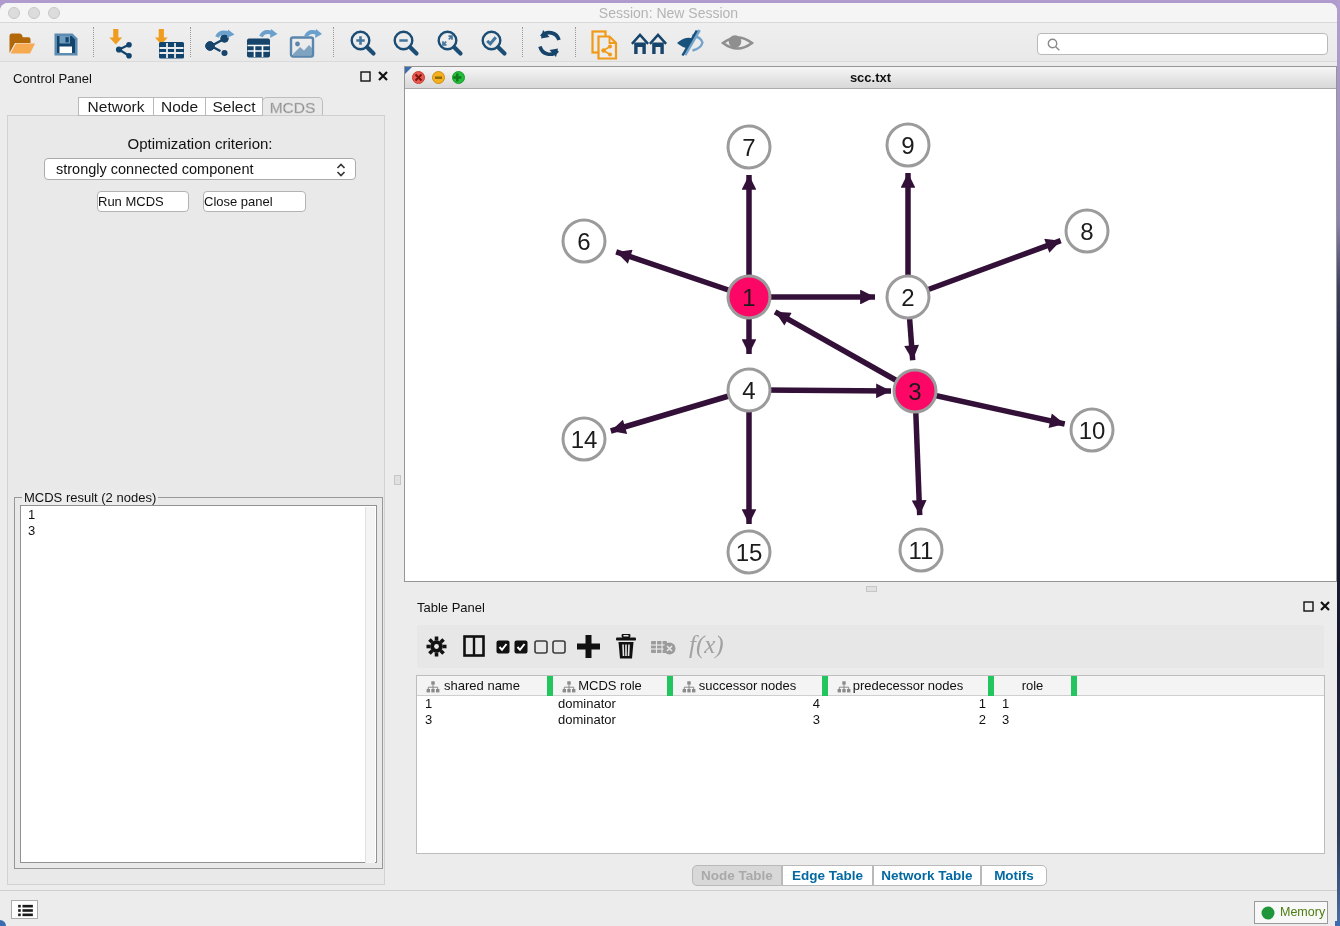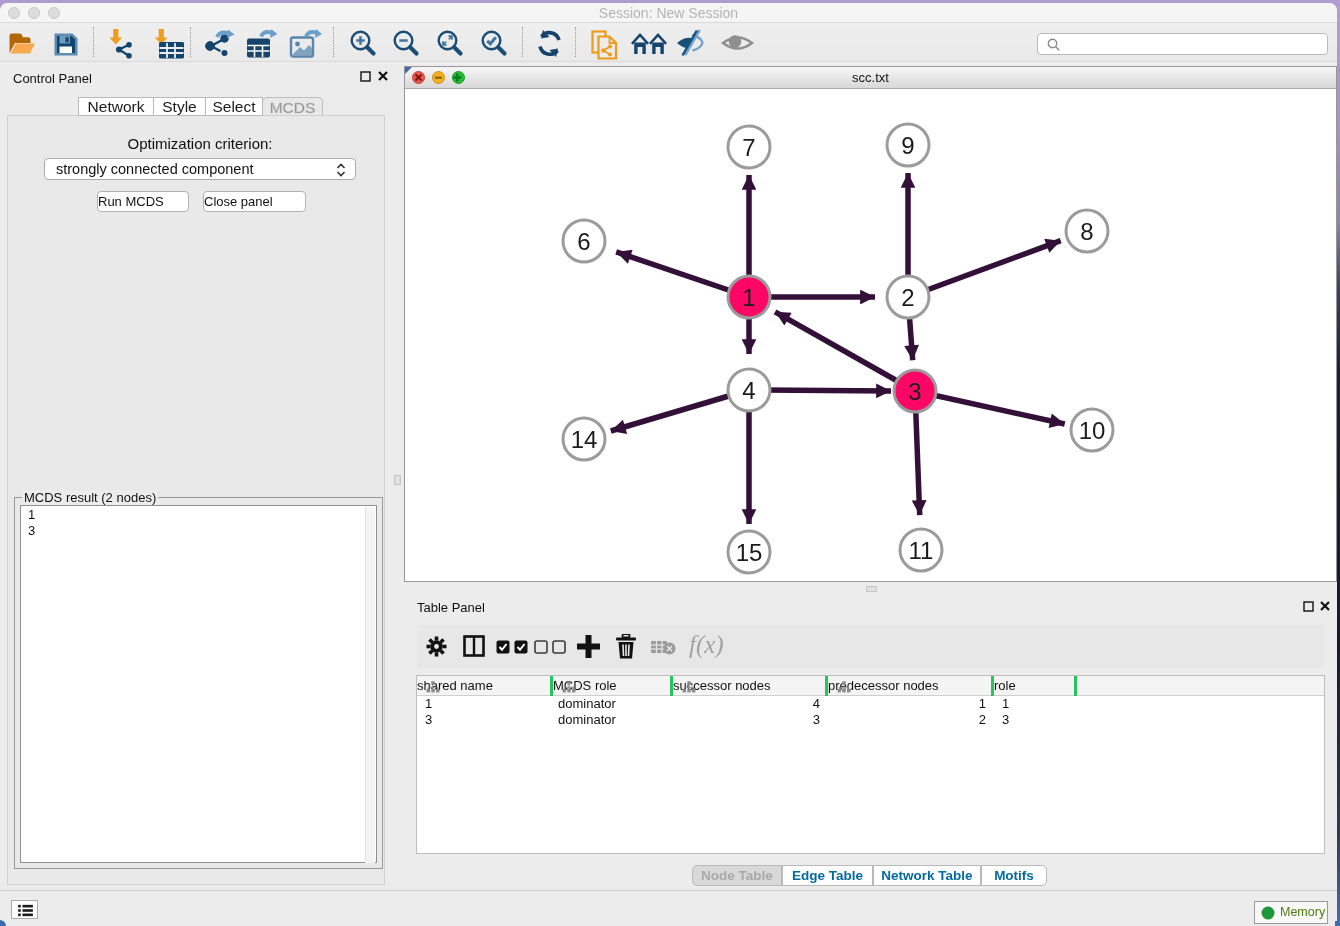--- a/index.html
+++ b/index.html
@@ -49,32 +49,32 @@
   background:#fff; border:1px solid #919191; font-size:13px; color:#111; }
 #resultsb { position:absolute; right:1px; top:1px; width:10px; height:356px;
   background:#f4f4f4; border-left:1px solid #e0e0e0; }
 
 #netframe { position:absolute; left:404px; top:63px; width:933px; height:516px;
   border:1px solid #969696; background:#fff; }
 #nettitle { position:absolute; left:0; top:0; width:100%; height:22px;
   background:linear-gradient(#f6f6f6,#d8d8d8); border-bottom:1px solid #ababab; }
 .fl { position:absolute; top:4px; width:13px; height:13px; border-radius:50%; }
 #netname { position:absolute; top:3px; left:0; width:100%; text-align:center;
-  font-size:13px; font-weight:normal; color:#111; }
+  font-size:13px; font-weight:bold; color:#111; }
 
 #tpanel { position:absolute; left:404px; top:589px; width:933px; height:298px; background:#ececec; }
 #tphead { position:absolute; left:13px; top:8px; font-size:13px; color:#111; }
 #ttoolbar { position:absolute; left:13px; top:33px; width:907px; height:43px;
   background:#e7e7e7; border-radius:3px; }
 #ttable { position:absolute; left:12px; top:83px; width:909px; height:179px;
   background:#fff; border:1px solid #bdbdbd; }
 #thead { position:absolute; left:0; top:0; width:100%; height:20px;
   background:#f4f4f4; border-bottom:1px solid #cfcfcf; font-size:13px; color:#111; }
-.hcell { position:absolute; top:0; height:20px; border-right:3px solid #22c55e;
-  line-height:20px; }
+.hcell { position:absolute; top:0; height:20px; border-right:6px solid #22c55e;
+  text-align:center; line-height:20px; }
 .hicon { position:absolute; left:9px; top:5px; }
 .trow { position:absolute; font-size:13px; color:#111; height:16px; line-height:16px; }
 .tcell { position:absolute; }
 
 #btabs { position:absolute; left:692px; top:862px; height:21px; font-size:13.5px; font-weight:bold; }
 .btab { position:absolute; top:0; height:21px; background:#fff; border:1px solid #b9b9b9;
   text-align:center; line-height:20px; color:#0369a1; }
 
 #statusbar { position:absolute; left:0; top:887px; width:1337px; height:36px;
   background:#ececec; border-top:1px solid #cfcfcf; }
@@ -245,21 +245,21 @@
     <div id="cphead">Control Panel</div>
     <svg class="winbtn" style="left:360px;top:9px" width="11" height="11" viewBox="0 0 11 11">
         <rect x="1" y="1" width="9" height="9" fill="none" stroke="#111" stroke-width="1.4"></rect>
       </svg>
     <svg class="winbtn" style="left:377px;top:8px" width="12" height="12" viewBox="0 0 12 12">
         <path d="M2 2 L10 10 M10 2 L2 10" stroke="#111" stroke-width="2.2"></path>
       </svg>
     <div id="mcdstab">MCDS</div>
     <div id="tabpane"></div>
     <div class="tab" style="left:78px;width:76px">Network</div>
-    <div class="tab" style="left:153px;width:53px">Style</div>
+    <div class="tab" style="left:153px;width:53px">Node</div>
     <div class="tab" style="left:205px;width:58px">Select</div>
     <div id="optlabel">Optimization criterion:</div>
     <div id="dropdown">strongly connected component
       <svg width="10" height="14" style="right:9px;top:4px;position:absolute" viewBox="0 0 10 14">
           <path d="M1.5 5 L5 1.5 L8.5 5" fill="none" stroke="#333" stroke-width="1.6"></path>
           <path d="M1.5 9 L5 12.5 L8.5 9" fill="none" stroke="#333" stroke-width="1.6"></path>
         </svg>
     </div>
     <div class="btn" style="left:97px;top:129px;width:92px">Run MCDS</div>
     <div class="btn" style="left:203px;top:129px;width:103px">Close panel</div>

